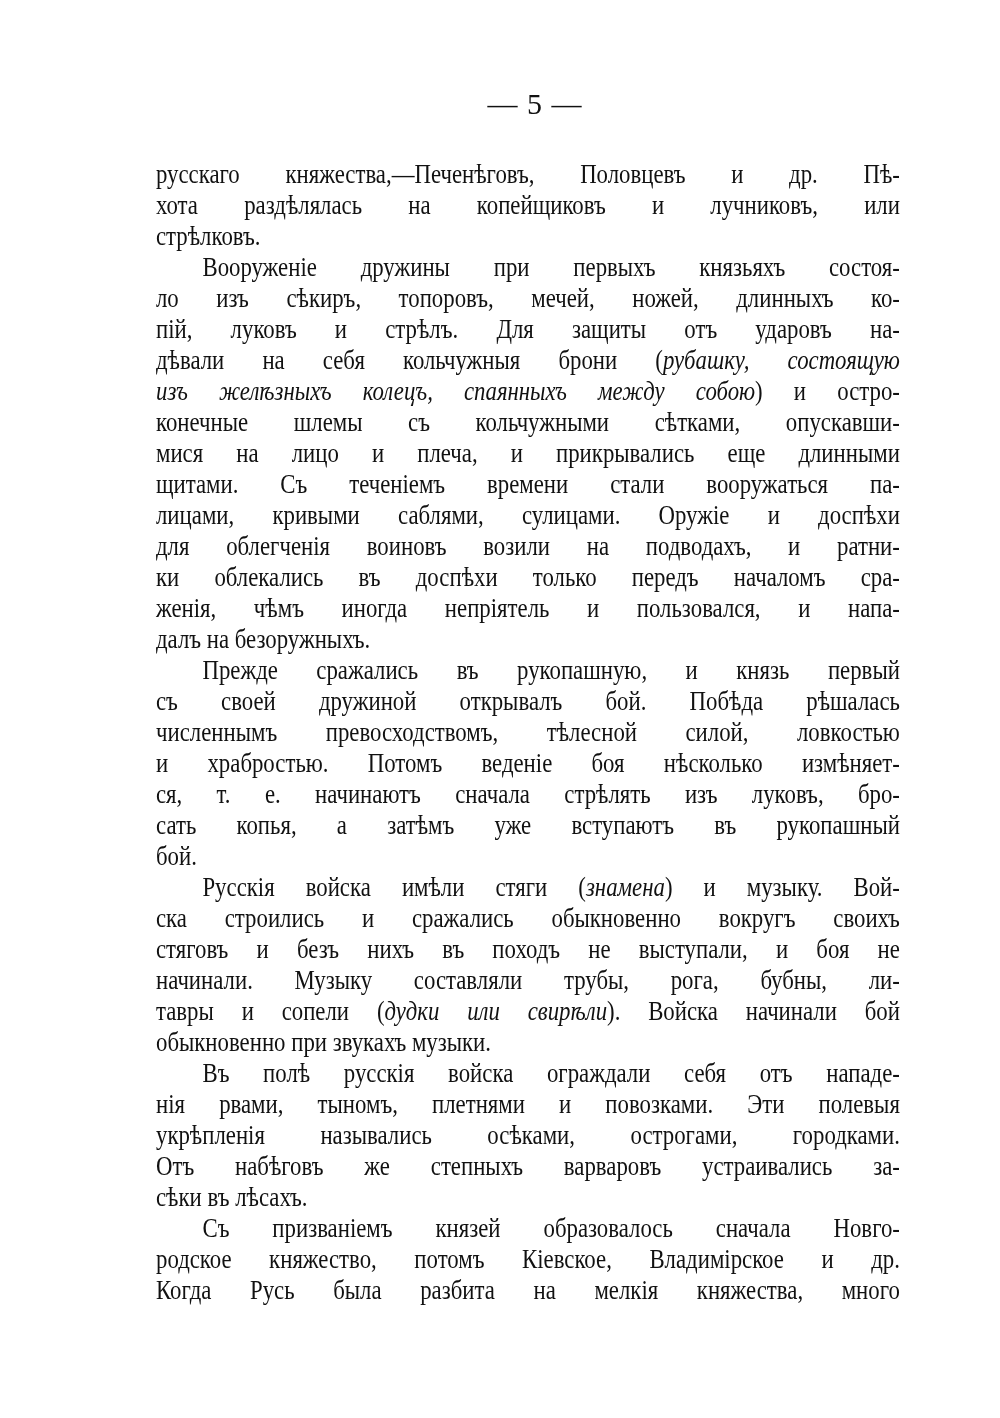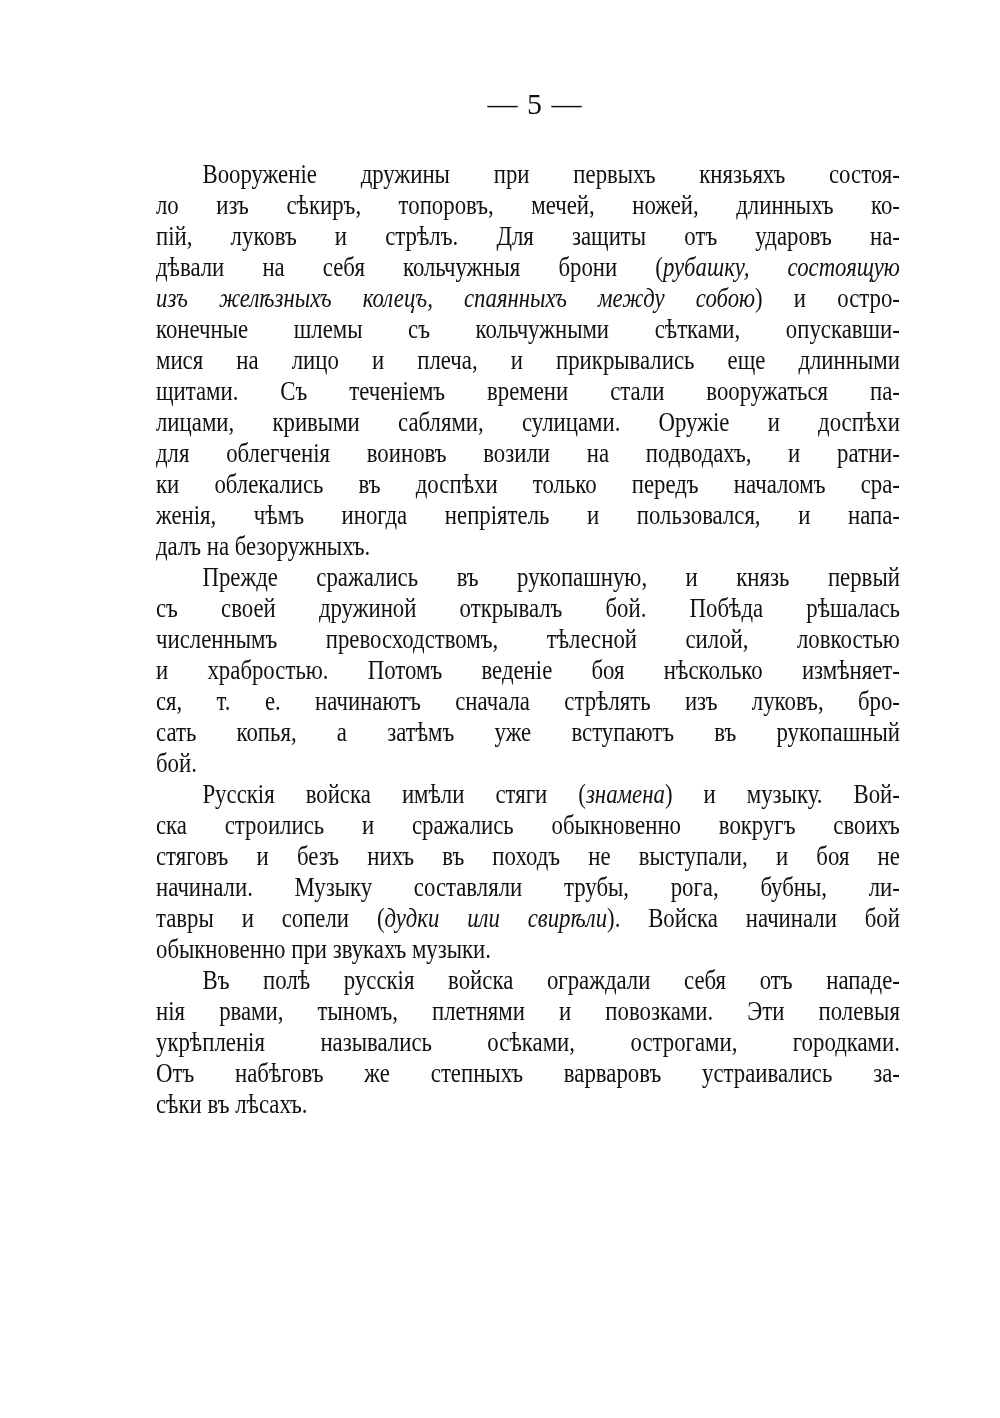--- a/index.html
+++ b/index.html
@@ -21,20 +21,25 @@
   .line.last { text-align-last: left; }
   .line.indent { padding-left: 54px; width: 811px; }
   em { font-style: italic; }
 </style>
 </head>
 <body>
 
 <div class="page">
   <div class="page-number">— 5 —</div>
   <div id="body-text">
+      <div>
+        <div class="line">русскаго княжества,—Печенѣговъ, Половцевъ и др. Пѣ-</div>
+        <div class="line">хота раздѣлялась на копейщиковъ и лучниковъ, или</div>
+        <div class="line last">стрѣлковъ.</div>
+      </div>
       <div>
         <div class="line indent">Вооруженіе дружины при первыхъ князьяхъ состоя-</div>
         <div class="line">ло изъ сѣкиръ, топоровъ, мечей, ножей, длинныхъ ко-</div>
         <div class="line">пій, луковъ и стрѣлъ. Для защиты отъ ударовъ на-</div>
         <div class="line">дѣвали на себя кольчужныя брони (<em>рубашку, состоящую</em></div>
         <div class="line"><em>изъ желѣзныхъ колецъ, спаянныхъ между собою</em>) и остро-</div>
         <div class="line">конечные шлемы съ кольчужными сѣтками, опускавши-</div>
         <div class="line">мися на лицо и плеча, и прикрывались еще длинными</div>
         <div class="line">щитами. Съ теченіемъ времени стали вооружаться па-</div>
         <div class="line">лицами, кривыми саблями, сулицами. Оружіе и доспѣхи</div>
@@ -60,14 +65,19 @@
         <div class="line">тавры и сопели (<em>дудки или свирѣли</em>). Войска начинали бой</div>
         <div class="line last">обыкновенно при звукахъ музыки.</div>
       </div>
       <div>
         <div class="line indent">Въ полѣ русскія войска ограждали себя отъ нападе-</div>
         <div class="line">нія рвами, тыномъ, плетнями и повозками. Эти полевыя</div>
         <div class="line">укрѣпленія назывались осѣками, острогами, городками.</div>
         <div class="line">Отъ набѣговъ же степныхъ варваровъ устраивались за-</div>
         <div class="line last">сѣки въ лѣсахъ.</div>
       </div>
+      <div>
+        <div class="line indent">Съ призваніемъ князей образовалось сначала Новго-</div>
+        <div class="line">родское княжество, потомъ Кіевское, Владимірское и др.</div>
+        <div class="line">Когда Русь была разбита на мелкія княжества, много</div>
+      </div>
     </div>
 </div>
 
 </body></html>

